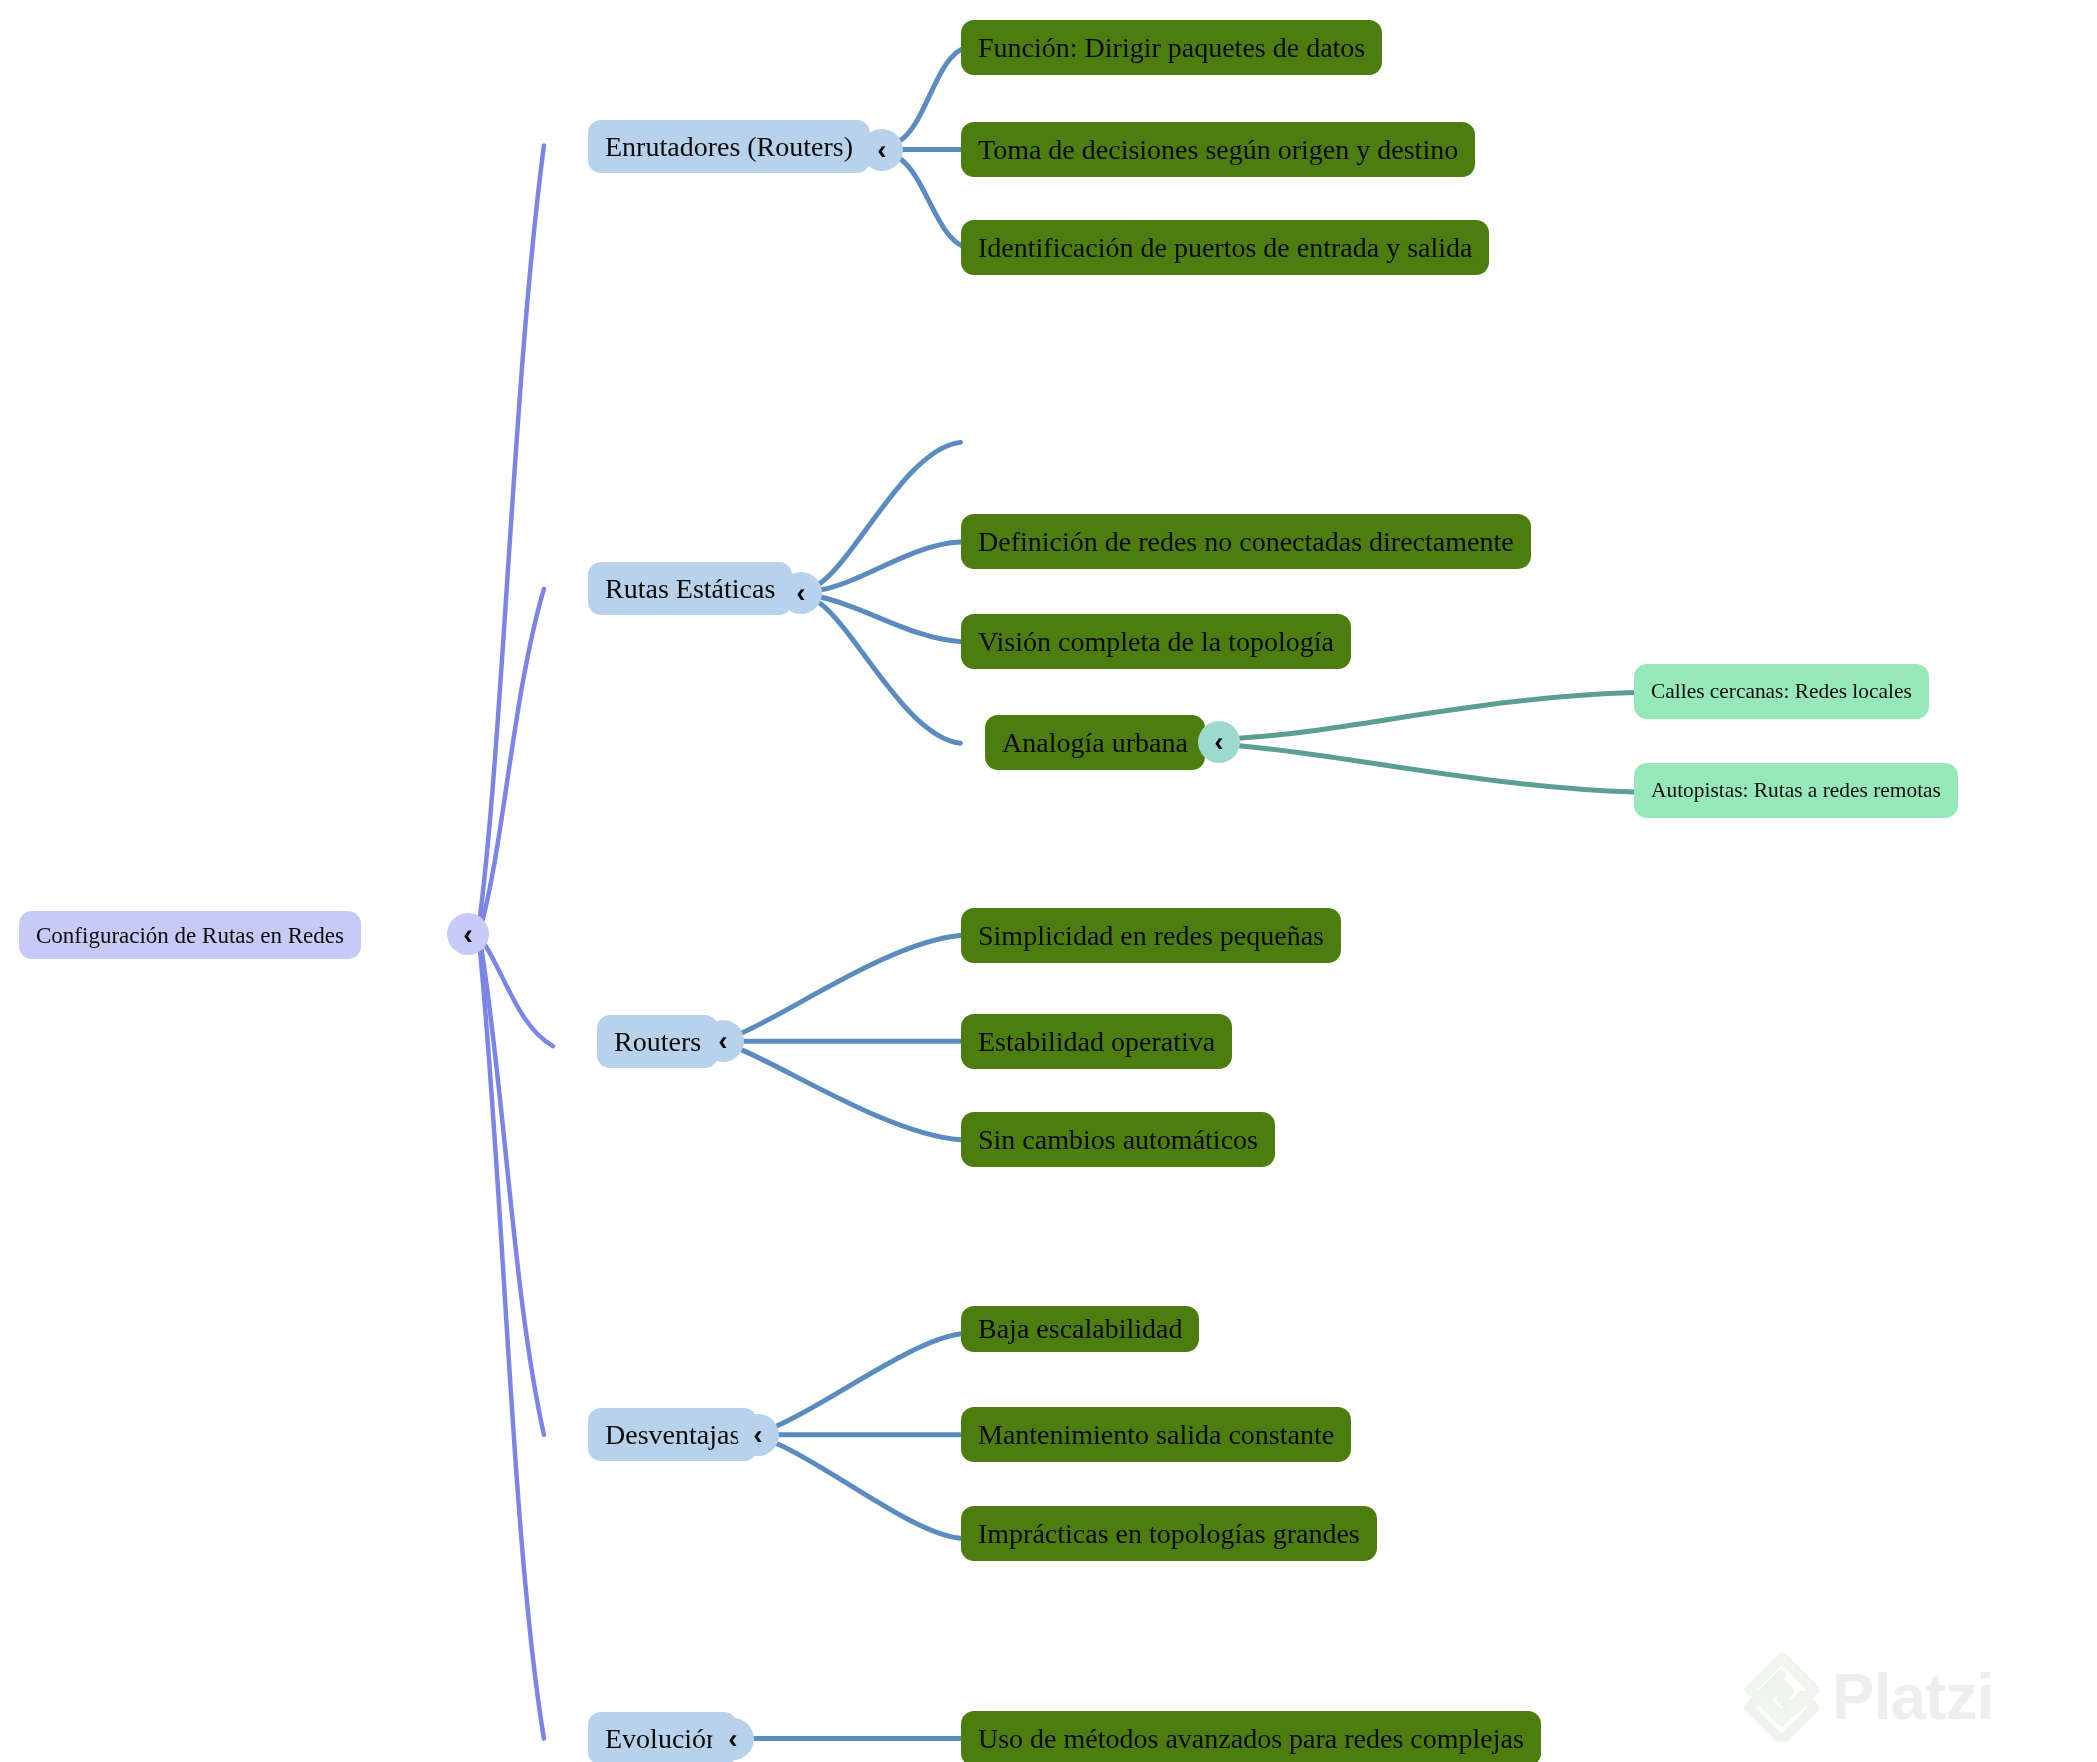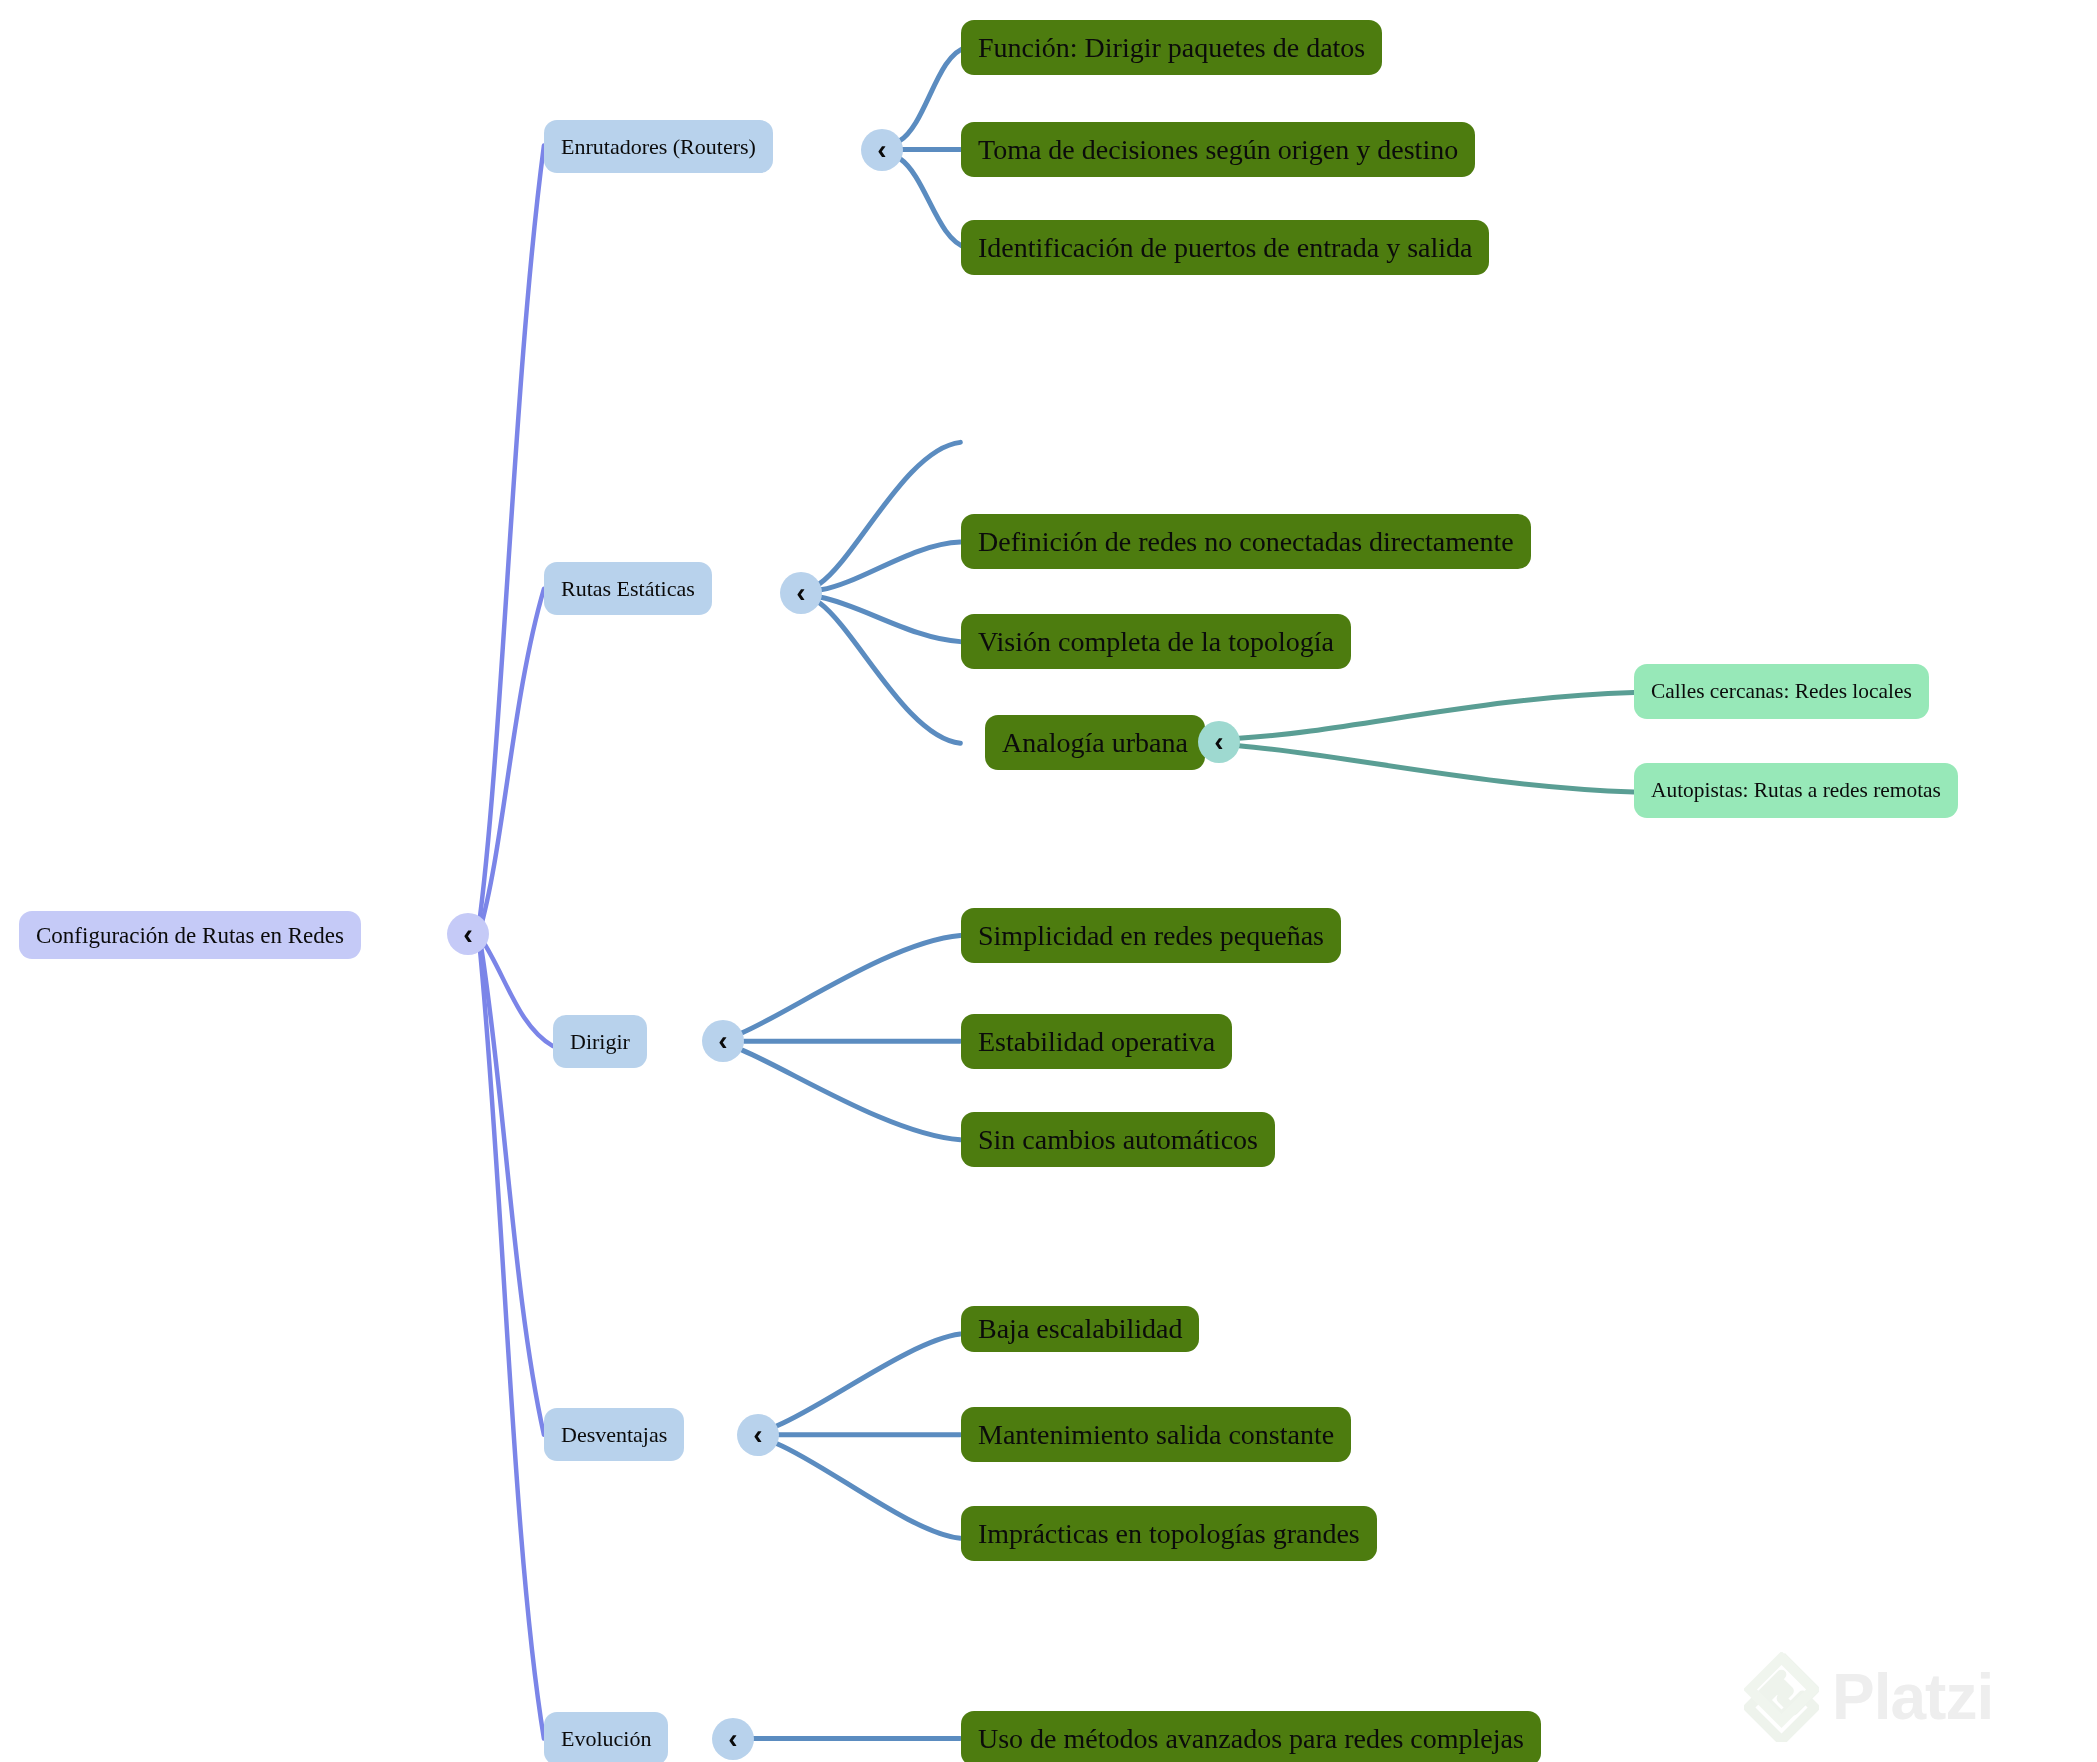--- a/index.html
+++ b/index.html
@@ -4,21 +4,21 @@
 <style>
   html,body{margin:0;padding:0;background:#ffffff;}
   body{font-family:"Liberation Serif", serif;}
   #canvas{position:relative;width:2097px;height:1762px;background:#ffffff;overflow:hidden;}
   #wires{position:absolute;left:0;top:0;width:2097px;height:1762px;pointer-events:none;}
   .node{position:absolute;box-sizing:border-box;display:flex;align-items:center;
         border-radius:13px;color:#0b0b0b;white-space:nowrap;
         font-family:"Liberation Serif", serif;}
   .node .nlabel{display:block;padding:0 17px;line-height:1;}
   .node-root{background:#c5caf7;font-size:23px;}
-  .node-l1{background:#b8d2ec;font-size:22px;}
+  .node-l1{background:#b8d2ec;font-size:28px;margin-left:44px;}
   .node-leaf{background:#4d7c0f;font-size:28px;}
   .node-l3{background:#97e8b8;font-size:21.4px;}
   .hub{position:absolute;border-radius:50%;display:flex;align-items:center;
        justify-content:center;font-family:"Liberation Sans",sans-serif;
        font-weight:700;color:#0a0a0a;line-height:1;}
   .hub-root{background:#c5caf7;}
   .hub-blue{background:#b8d2ec;}
   .hub-teal{background:#9ed9d0;}
   .wm{position:absolute;display:flex;align-items:center;gap:13px;
       user-select:none;}
@@ -120,21 +120,21 @@
   </div>
 
   <div class="node node-l3" style="left:1634px;top:664px;height:55px;">
     <span class="nlabel">Calles cercanas: Redes locales</span>
   </div>
   <div class="node node-l3" style="left:1634px;top:763px;height:55px;">
     <span class="nlabel">Autopistas: Rutas a redes remotas</span>
   </div>
 
   <div class="node node-l1" style="left:553px;top:1015px;height:53px;">
-    <span class="nlabel">Dirigir</span>
+    <span class="nlabel">Routers</span>
   </div>
   <div class="hub hub-blue" style="left:702px;top:1020px;width:42px;height:42px;font-size:28px;">
     <span>‹</span>
   </div>
 
   <div class="node node-leaf" style="left:961px;top:908px;height:55px;">
     <span class="nlabel">Simplicidad en redes pequeñas</span>
   </div>
   <div class="node node-leaf" style="left:961px;top:1014px;height:55px;">
     <span class="nlabel">Estabilidad operativa</span>

